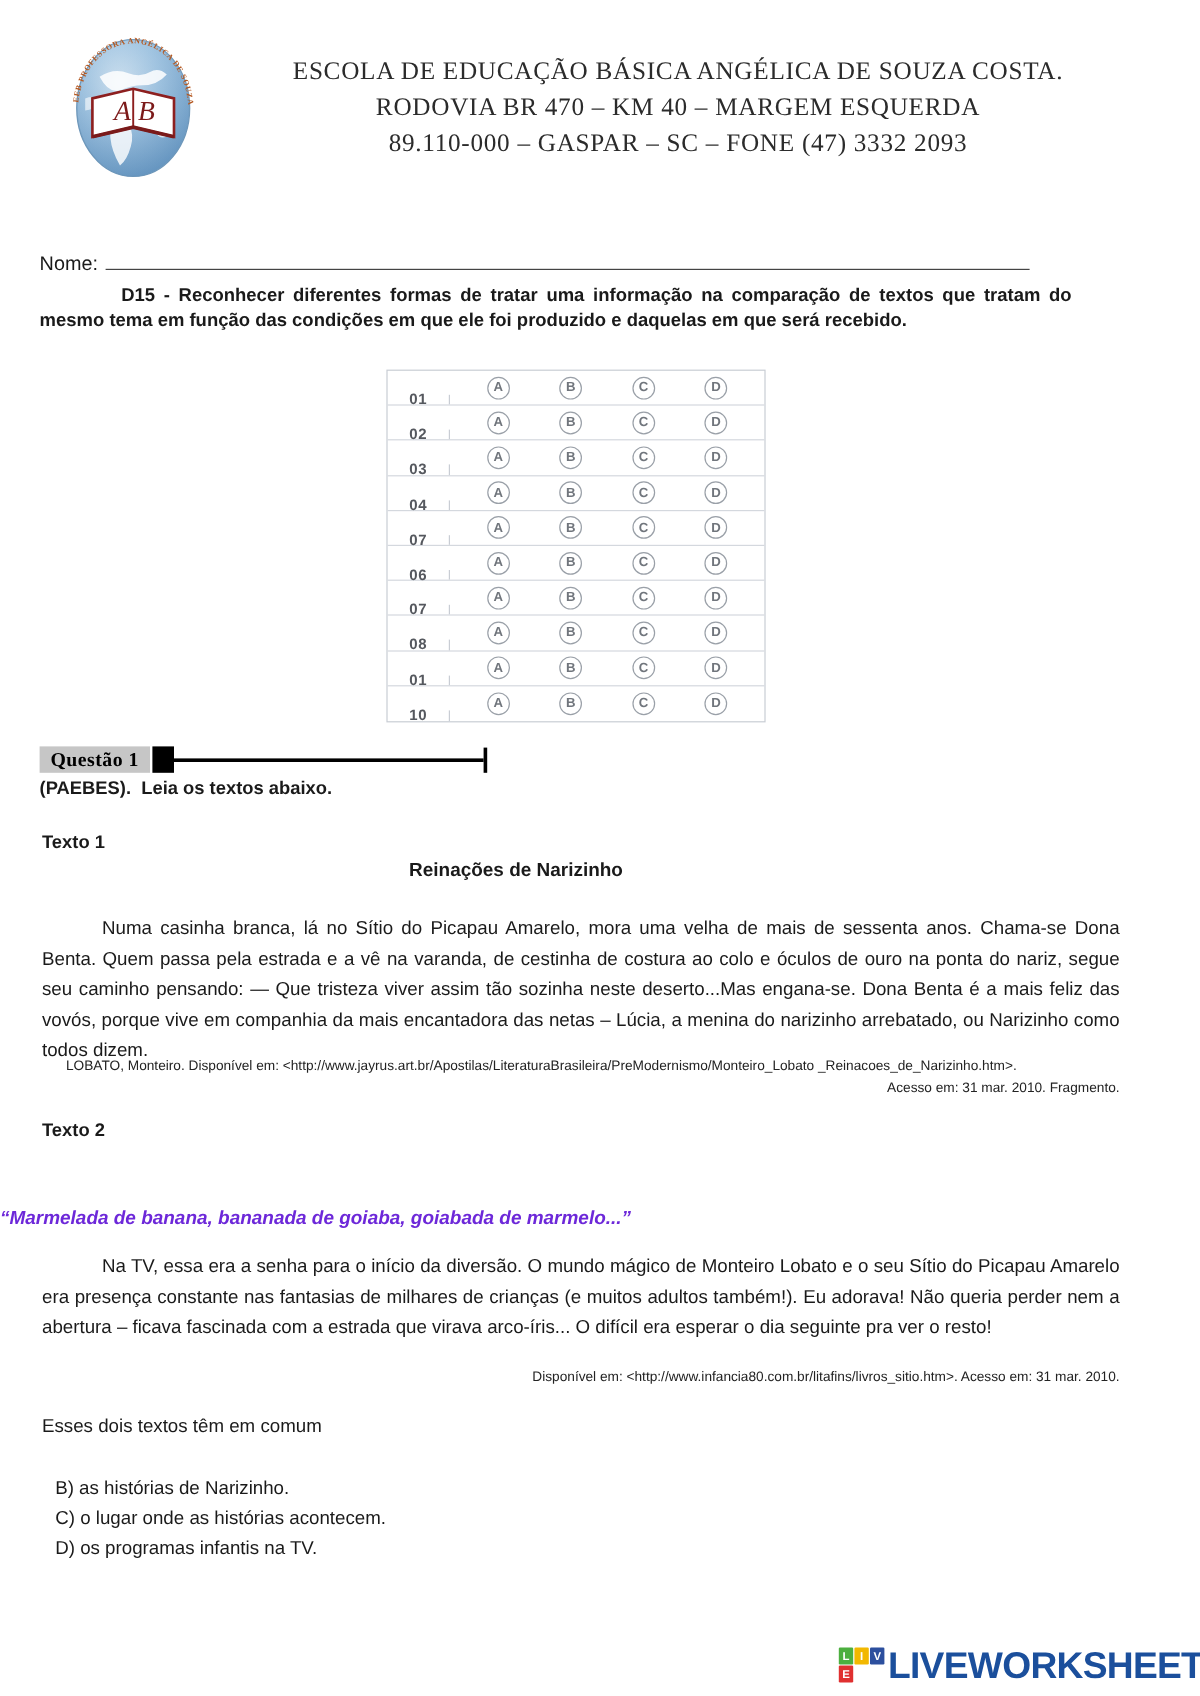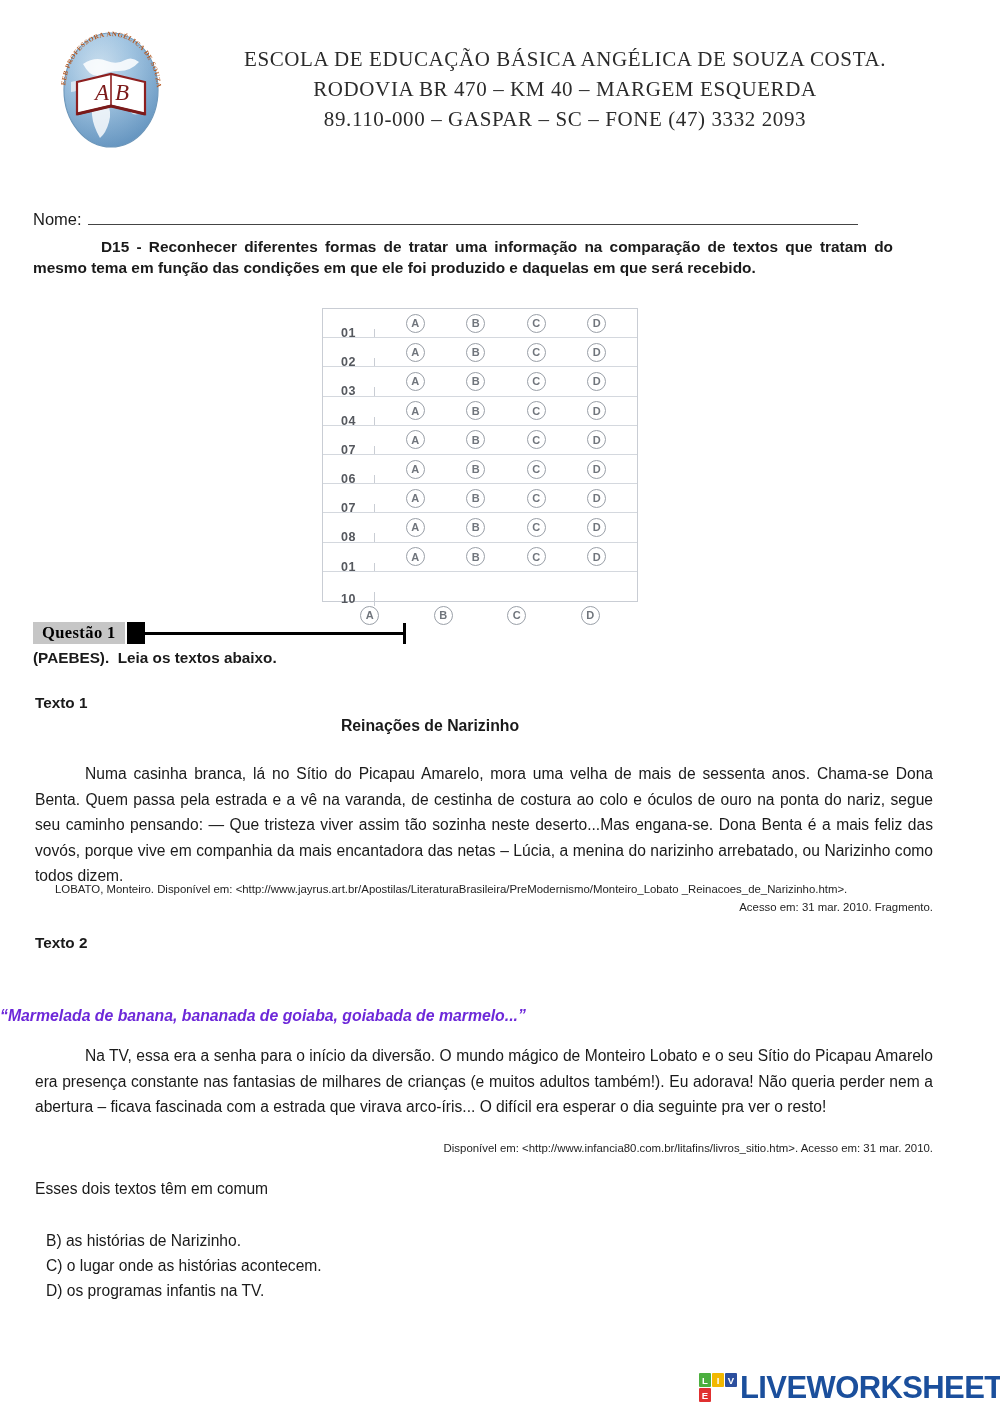--- a/index.html
+++ b/index.html
@@ -95,21 +95,21 @@
     border-top: 1px solid #c9cdd4;
     box-sizing: border-box;
     background: #fff;
   }
   .ans-row {
     display: flex;
     height: 29.2px;
     border-bottom: 1px solid #d4d8de;
     box-sizing: border-box;
   }
-  .ans-row:last-child { border-bottom: none; flex-direction: column; }
+  .ans-row:last-child { border-bottom: none; }
   .ans-num {
     width: 52px;
     flex: none;
     display: flex;
     align-items: center;
     justify-content: center;
     font-family: "Liberation Sans", sans-serif;
     font-size: 12.5px;
     font-weight: bold;
     color: #55585e;

